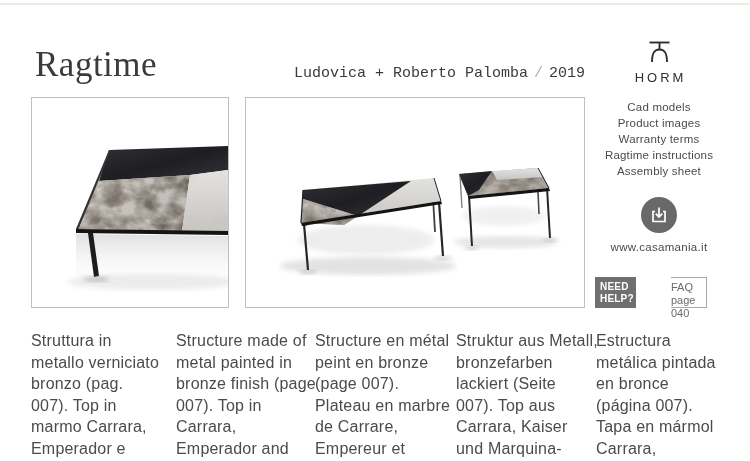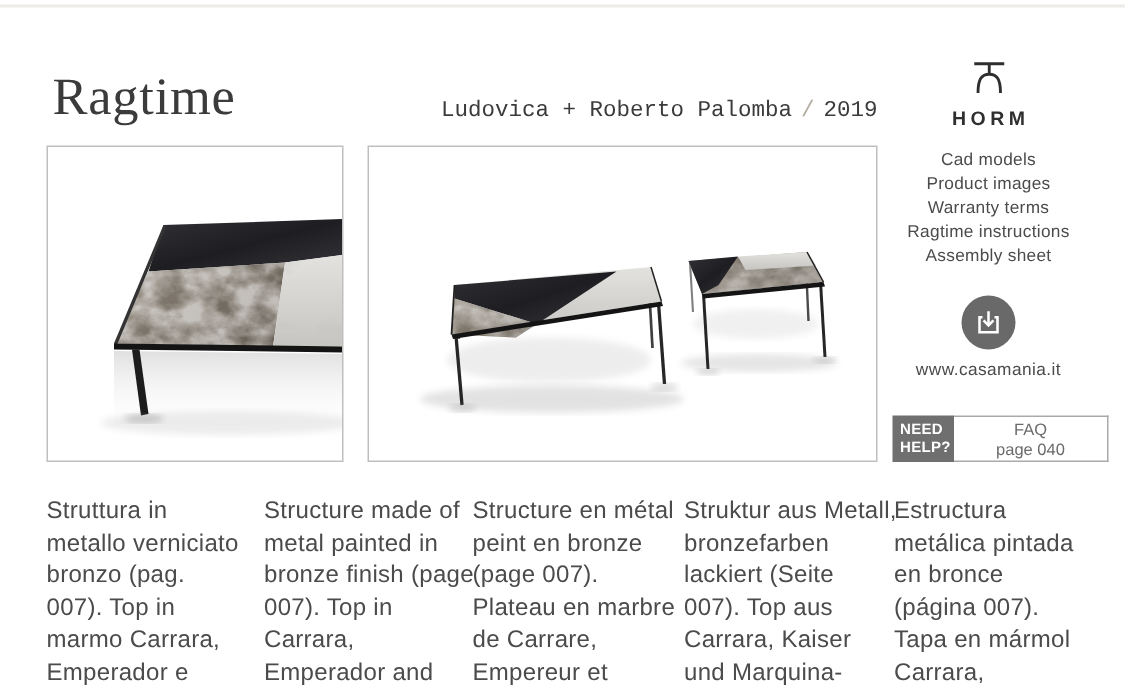--- a/index.html
+++ b/index.html
@@ -20,39 +20,39 @@
   }
   .byline .sep{color:#b3aca1;padding:0 6px;font-weight:400}
   .frame{
     position:absolute;top:97px;height:211px;border:1px solid #bfbfbf;
     background:#ffffff;box-sizing:border-box;
   }
   .frame1{left:31px;width:198px}
   .frame2{left:245px;width:340px}
   .frame svg{display:block;width:100%;height:100%}
   .brand{position:absolute;left:595px;top:40px;width:128px;text-align:center;color:#2f2f2f}
-  .brand-name{font-size:13px;font-weight:700;letter-spacing:3px;text-indent:3px;margin-top:1px}
+  .brand-name{font-size:13px;font-weight:400;letter-spacing:3px;text-indent:3px;margin-top:1px}
   .links{position:absolute;left:595px;top:99px;width:128px;text-align:center}
   .link{font-size:11.5px;line-height:16px;color:#4b4b4b;letter-spacing:.2px;cursor:pointer}
   .dl{
     position:absolute;left:641px;top:197px;width:36px;height:36px;border-radius:50%;
     background:#696969;display:flex;align-items:center;justify-content:center;cursor:pointer;
   }
   .site{
     position:absolute;left:595px;top:241px;width:128px;text-align:center;
     font-size:11.5px;letter-spacing:.3px;color:#4b4b4b;cursor:pointer;
   }
-  .help{position:absolute;left:595px;top:277px;width:144px;height:31px;display:flex;box-sizing:border-box}
+  .help{position:absolute;left:595px;top:277px;width:112px;height:31px;display:flex;box-sizing:border-box}
   .help-left{
     width:41px;background:#6f6f6f;color:#ffffff;font-size:10px;font-weight:700;
     line-height:12px;padding:4px 0 0 5px;box-sizing:border-box;letter-spacing:.2px;
   }
   .help-right{
-    flex:1;border:1px solid #a9a9a9;border-left:none;text-align:center;
-    font-size:11px;line-height:13px;color:#6b6b6b;padding-top:3px;box-sizing:border-box;cursor:pointer;
+    flex:1;border:1px solid #a9a9a9;border-left:none;text-align:left;
+    font-size:11px;line-height:13px;color:#6b6b6b;padding-top:3px;box-sizing:border-box;cursor:pointer;margin-left:35px;
   }
   .desc{
     position:absolute;top:330px;font-size:16px;line-height:21.5px;
     letter-spacing:.2px;color:#4b4b4b;
   }
   #d1{left:31px;width:134px}
   #d2{left:176px;width:142px}
   #d3{left:315px;width:140px}
   #d4{left:456px;width:142px}
   #d5{left:596px;width:132px}

